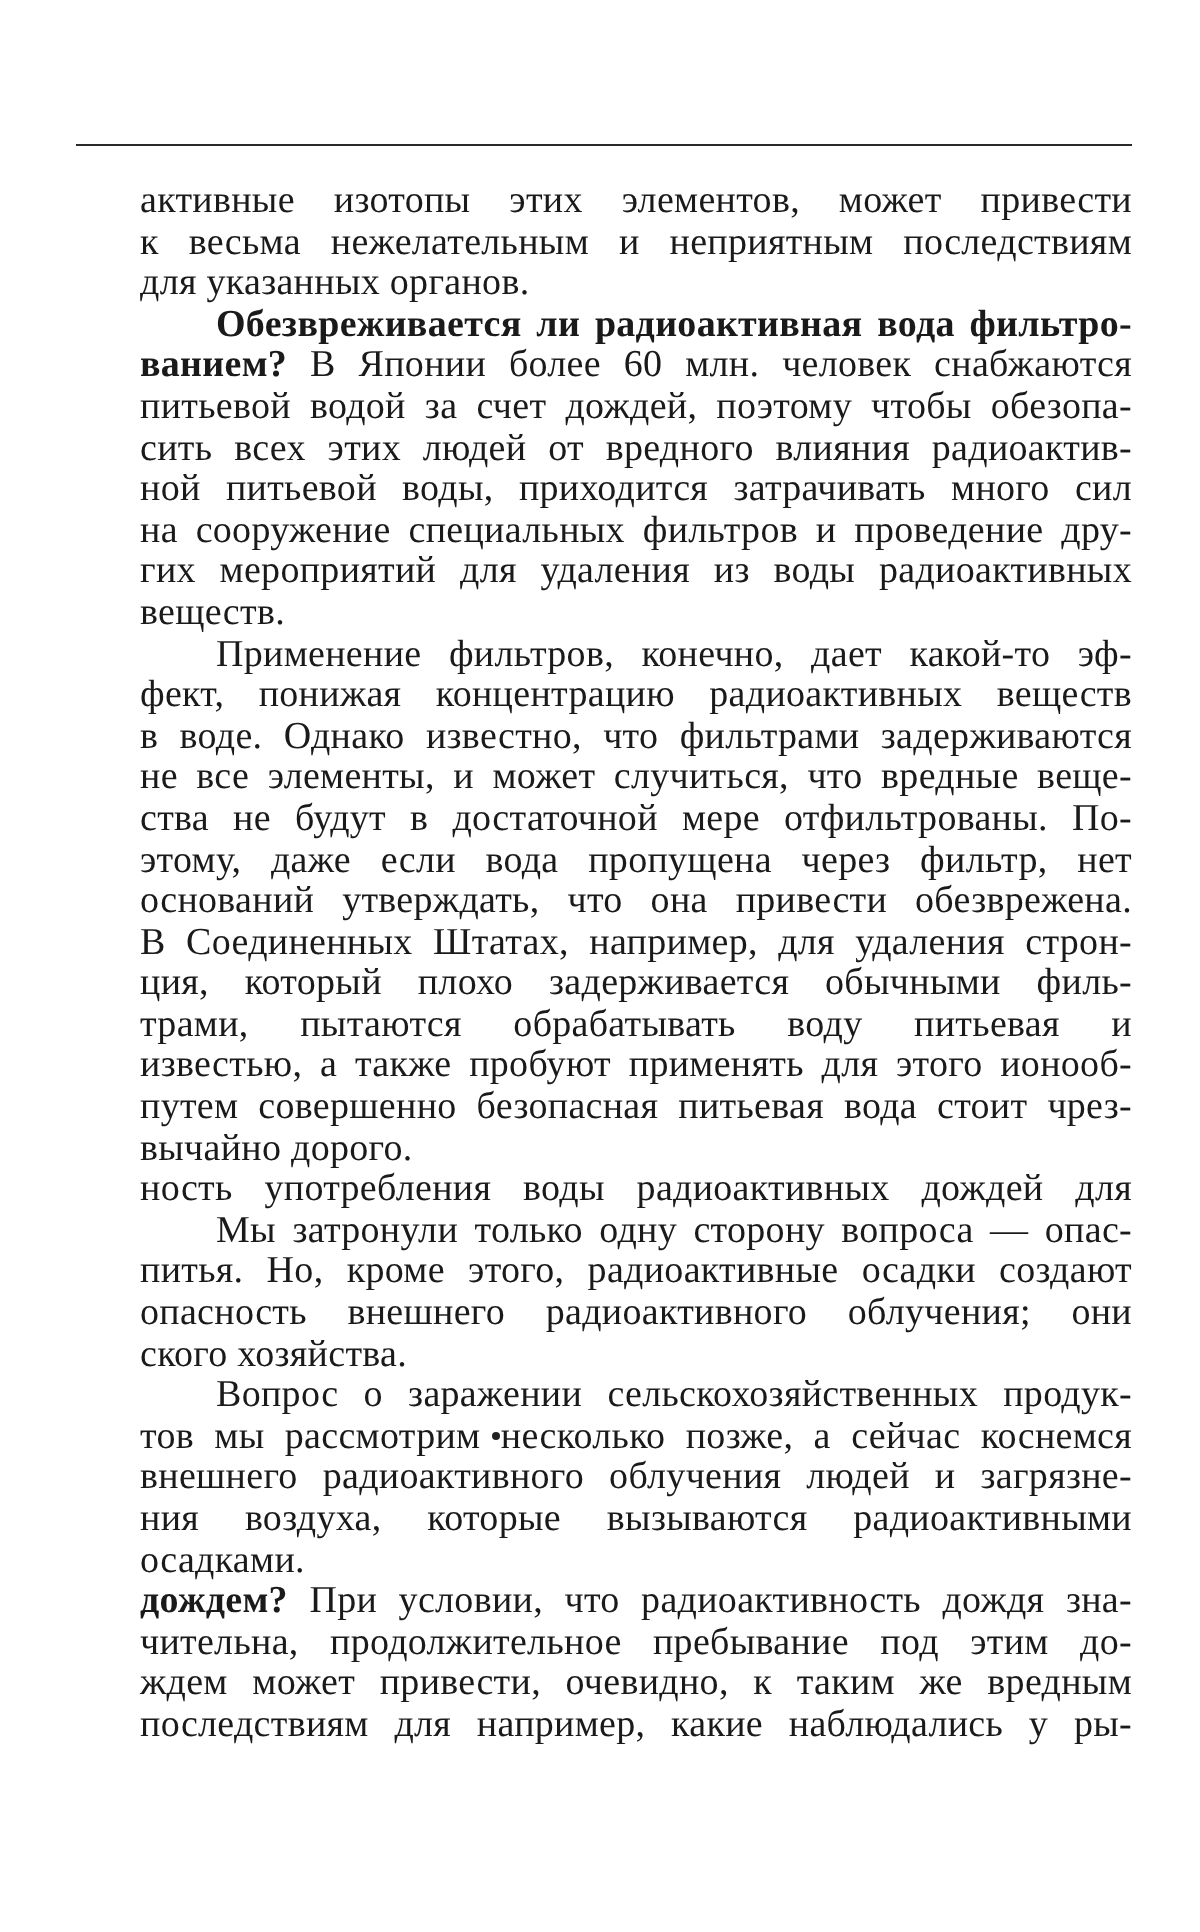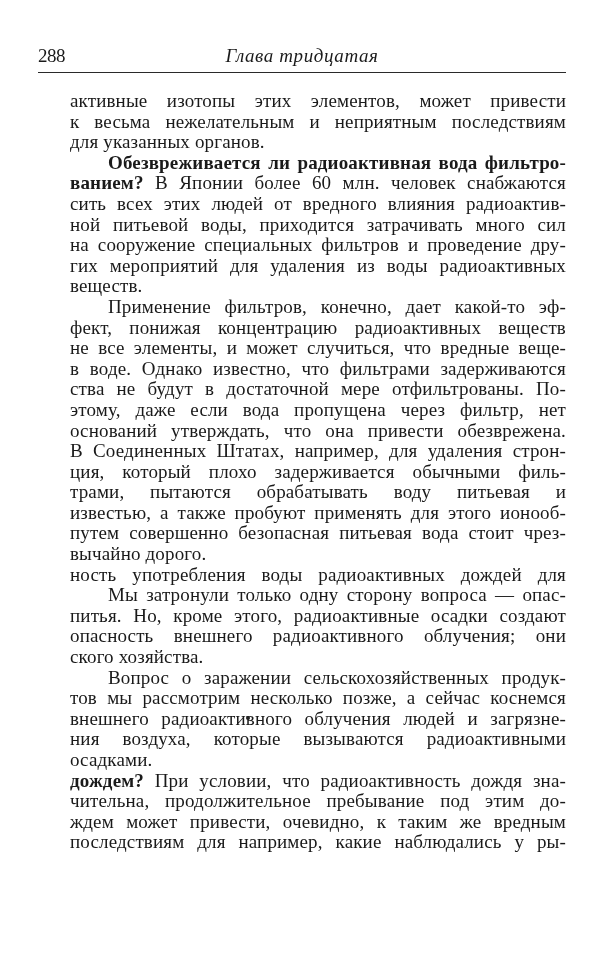--- a/index.html
+++ b/index.html
@@ -20,41 +20,38 @@
   .line.indent { padding-left:38px; }
   .line-inner { display:inline-block; width:100%; text-align:justify; text-align-last:justify; white-space:normal; }
   .line.last .line-inner { text-align-last:left; }
   .bold { font-weight:bold; }
   .stray-dot { position:absolute; left:246px; top:716px; width:4px; height:4px; border-radius:50%; background:#222; }
 </style>
 </head>
 <body>
 
 <div class="page">
-  <div class="header">
-    <span class="page-num">288</span>
-    <div class="running-title">Глава тридцатая</div>
-  </div>
   <div class="rule"></div>
 
   <div class="body" id="body">
       <div class="line"><span class="line-inner"><span>активные изотопы этих элементов, может привести</span></span></div>
       <div class="line"><span class="line-inner"><span>к весьма нежелательным и неприятным последствиям</span></span></div>
       <div class="line last"><span class="line-inner"><span>для указанных органов.</span></span></div>
       <div class="line indent"><span class="line-inner"><span class="bold">Обезвреживается ли радиоактивная вода фильтро-</span></span></div>
       <div class="line"><span class="line-inner"><span class="bold">ванием?</span><span> В Японии более 60 млн. человек снабжаются</span></span></div>
+      <div class="line"><span class="line-inner"><span>питьевой водой за счет дождей, поэтому чтобы обезопа-</span></span></div>
       <div class="line"><span class="line-inner"><span>сить всех этих людей от вредного влияния радиоактив-</span></span></div>
       <div class="line"><span class="line-inner"><span>ной питьевой воды, приходится затрачивать много сил</span></span></div>
       <div class="line"><span class="line-inner"><span>на сооружение специальных фильтров и проведение дру-</span></span></div>
       <div class="line"><span class="line-inner"><span>гих мероприятий для удаления из воды радиоактивных</span></span></div>
       <div class="line last"><span class="line-inner"><span>веществ.</span></span></div>
       <div class="line indent"><span class="line-inner"><span>Применение фильтров, конечно, дает какой-то эф-</span></span></div>
       <div class="line"><span class="line-inner"><span>фект, понижая концентрацию радиоактивных веществ</span></span></div>
+      <div class="line"><span class="line-inner"><span>в воде. Однако известно, что фильтрами задерживаются</span></span></div>
       <div class="line"><span class="line-inner"><span>не все элементы, и может случиться, что вредные веще-</span></span></div>
-      <div class="line"><span class="line-inner"><span>в воде. Однако известно, что фильтрами задерживаются</span></span></div>
       <div class="line"><span class="line-inner"><span>ства не будут в достаточной мере отфильтрованы. По-</span></span></div>
       <div class="line"><span class="line-inner"><span>этому, даже если вода пропущена через фильтр, нет</span></span></div>
       <div class="line"><span class="line-inner"><span>оснований утверждать, что она привести обезврежена.</span></span></div>
       <div class="line"><span class="line-inner"><span>В Соединенных Штатах, например, для удаления строн-</span></span></div>
       <div class="line"><span class="line-inner"><span>ция, который плохо задерживается обычными филь-</span></span></div>
       <div class="line"><span class="line-inner"><span>трами, пытаются обрабатывать воду питьевая и</span></span></div>
       <div class="line"><span class="line-inner"><span>известью, а также пробуют применять для этого ионооб-</span></span></div>
       <div class="line"><span class="line-inner"><span>путем совершенно безопасная питьевая вода стоит чрез-</span></span></div>
       <div class="line last"><span class="line-inner"><span>вычайно дорого.</span></span></div>
       <div class="line"><span class="line-inner"><span>ность употребления воды радиоактивных дождей для</span></span></div>

